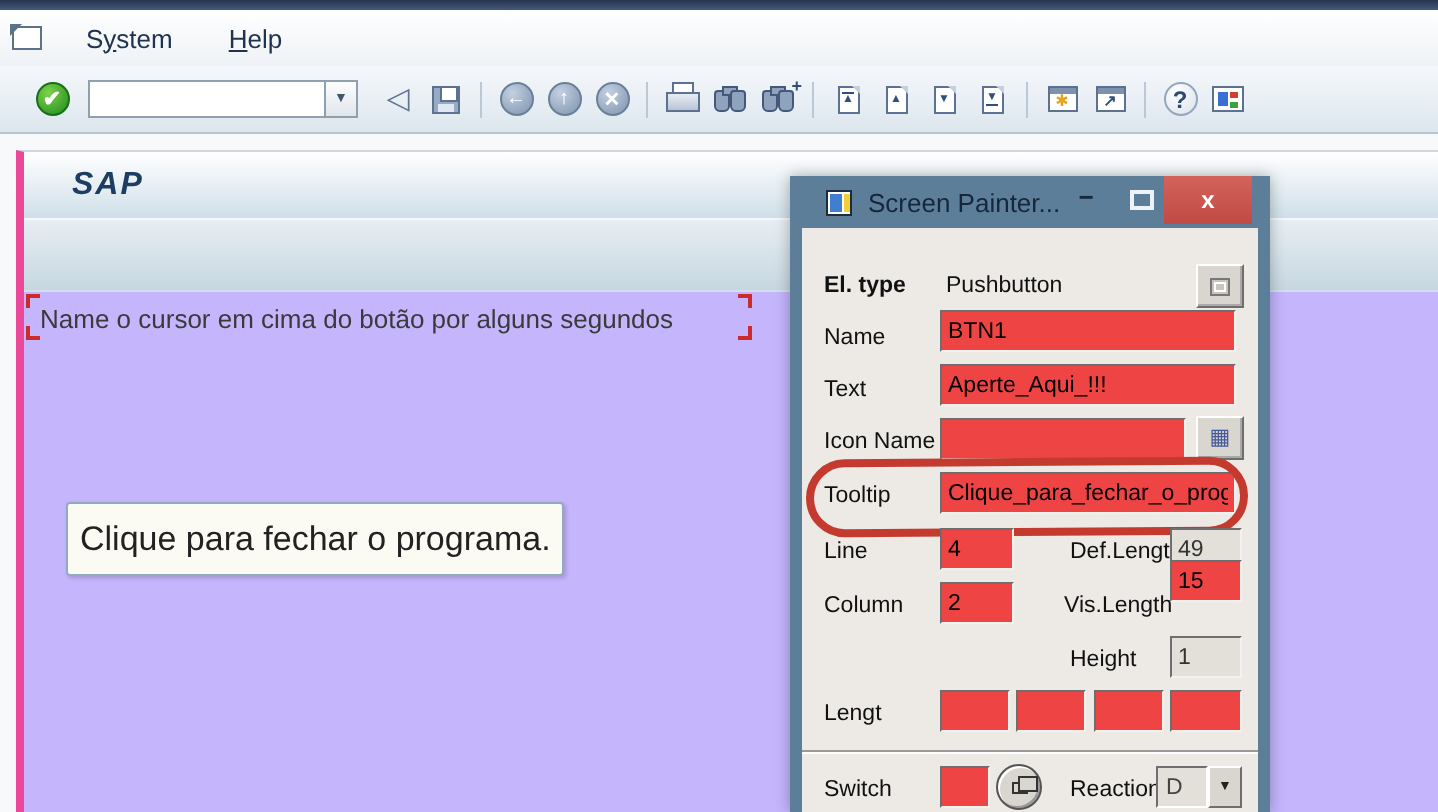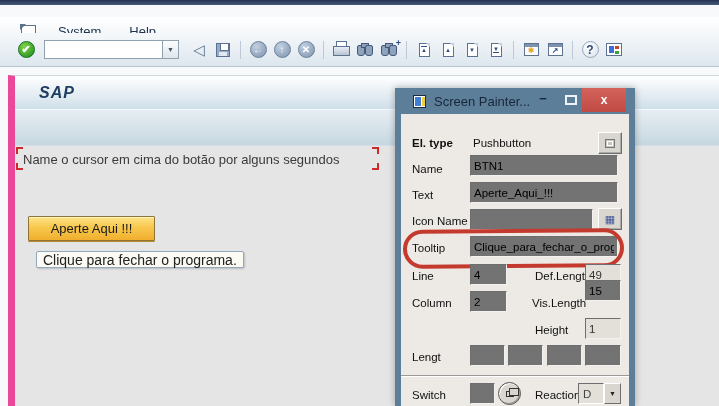--- a/index.html
+++ b/index.html
@@ -6,21 +6,21 @@
   body {
     width:719px; height:406px; position:relative; overflow:hidden;
     background:#f7f9fb; font-family:"Liberation Sans", sans-serif;
   }
   
   .top-strip { position:absolute; top:0; left:0; right:0; height:5px;
     background:linear-gradient(#24344f,#46597a); }
   
   .menubar { position:absolute; top:5px; left:0; right:0; height:28px;
     background:linear-gradient(#ffffff,#eef2f6); display:flex; align-items:center;
-    padding-left:21px; gap:28px;margin-top:12px; }
+    padding-left:6px; gap:28px; }
   .menu-item { font-size:13px; color:#20344f; cursor:default; }
   .accel { text-decoration:underline; }
   .menu-icon { width:15px; height:12px; border:1px solid #5b7288; background:#fff; position:relative; margin-right:-6px; }
   .menu-icon::before { content:""; position:absolute; top:-2px; left:-2px;
     border-top:6px solid #5b7288; border-right:6px solid transparent; }
   
   .toolbar { position:absolute; top:33px; left:0; right:0; height:34px;
     background:linear-gradient(#f5f8fb,#dde6ee); border-bottom:1px solid #b9c6d2;
     display:flex; align-items:center; padding-left:14px; }
   .tbi { display:flex; align-items:center; justify-content:center;
@@ -67,61 +67,61 @@
     display:flex; align-items:center; justify-content:center; font-size:8px; line-height:1; }
   .star { color:#e8a31c; } .arrow-ne { color:#2f4f7f; font-weight:bold; }
   .help-circle { width:17px; height:17px; border-radius:50%; color:#2c4a73; font-weight:bold; font-size:12px;
     background:radial-gradient(circle at 35% 30%, #ffffff, #d9e2ea); border:1px solid #93a8bc;
     display:flex; align-items:center; justify-content:center; }
   .custic { width:16px; height:13px; background:#fff; border:1px solid #5d7291; position:relative; }
   .custic::before { content:""; position:absolute; left:2px; top:2px; width:5px; height:7px; background:#3b6fd4; }
   .custic::after { content:""; position:absolute; right:2px; top:2px; width:4px; height:3px;
     background:#d04030; box-shadow:0 5px 0 #3da03d; }
   
-  .frame { position:absolute; left:8px; top:75px; right:0; bottom:0; background:#e5e5e5;
-    border-left:7px solid #ec4899; border-top:1px solid #cdd8e0; }
+  .frame { position:absolute; left:8px; top:75px; right:0; bottom:0; background:#c4b5fd;
+    border-left:4px solid #ec4899; border-top:1px solid #cdd8e0; }
   .band-title { height:33px; background:linear-gradient(#ffffff,#cfdfe9);
     display:flex; align-items:center; padding-left:24px; }
   .sap-logo { font-size:16px; font-weight:bold; font-style:italic; color:#1d3d63; letter-spacing:1px; }
   .band2 { height:37px; background:linear-gradient(#e7eef3,#c6d7e1);
     border-top:1px solid #f5f8fa; border-bottom:1px solid #d4dfe7; }
   .hint { position:absolute; left:8px; top:76px; font-size:13px; color:#3a3a3a; }
   .br { position:absolute; width:7px; height:7px; }
   .br-tl { left:1px; top:71px; border-top:2px solid #cc2b2b; border-left:2px solid #cc2b2b; }
   .br-bl { left:1px; top:87px; border-bottom:2px solid #cc2b2b; border-left:2px solid #cc2b2b; }
   .br-tr { left:357px; top:71px; border-top:2px solid #cc2b2b; border-right:2px solid #cc2b2b; }
   .br-br { left:357px; top:87px; border-bottom:2px solid #cc2b2b; border-right:2px solid #cc2b2b; }
   .apt-btn { position:absolute; left:13px; top:140px; width:127px; height:25px;
     background:linear-gradient(#fde28a,#f8c84d 45%,#f0ae2e); border:1px solid #8e7436;
     box-shadow:0 1px 0 #b98c2e, inset 0 1px 0 #fff3c0; border-radius:1px;
     font-size:13px; color:#1a1a1a; display:flex; align-items:center; justify-content:center;
     font-family:"Liberation Sans", sans-serif; }
-  .tip { position:absolute; left:21px; top:175px; height:17px; padding:0 6px;
+  .tip { position:absolute; left:21px; top:175px; height:37px; padding:0 6px;
     background:#fbfbf4; border:1px solid #93a9bd; border-radius:2px;
-    box-shadow:1px 1px 2px rgba(0,0,0,0.18); font-size:14px; color:#222;
+    box-shadow:1px 1px 2px rgba(0,0,0,0.18); font-size:17px; color:#222;
     display:flex; align-items:center; }
   
   .dialog { position:absolute; left:395px; top:88px; width:240px; height:318px;
     background:#5d7e98; box-shadow:0 0 7px rgba(0,0,0,0.3); z-index:10; }
   .dlg-titlebar { position:absolute; left:0; top:0; right:0; height:26px;
     display:flex; align-items:center; padding-left:18px; gap:8px; }
   .dlg-icon { width:13px; height:13px; background:#fff; border:1px solid #1d2c3c; display:flex; padding:1px; }
   .dlg-icon::before { content:""; flex:0 0 6px; background:#3f7ed0; margin-right:1px; }
   .dlg-icon::after { content:""; flex:0 0 3px; background:#f2cf3a; }
   .dlg-title-text { font-size:13px; color:#16273a; }
   .min-btn { position:absolute; right:84px; top:3px; width:16px; height:18px;
     color:#16273a; font-weight:bold; font-size:13px; text-align:center; }
   .max-btn { position:absolute; right:58px; top:7px; width:12px; height:10px;
     border:2px solid #edf3f8; }
   .close-btn { position:absolute; right:9px; top:0; width:44px; height:24px;
     background:linear-gradient(#d3635b,#c04a44); color:#fff; font-weight:bold; font-size:12px;
     display:flex; align-items:center; justify-content:center; }
   .dlg-body { position:absolute; left:6px; right:6px; top:26px; bottom:0; background:#edeae5; }
   .lbl { position:absolute; font-size:11.5px; color:#111; }
-  .din { position:absolute; height:21px; background:#737373; border:1px solid;
+  .din { position:absolute; height:21px; background:#ef4444; border:1px solid;
     border-color:#6e6e6e #f4f2ee #f4f2ee #6e6e6e; font-size:11.5px; padding:1px 3px;
     font-family:"Liberation Sans", sans-serif; color:#000; }
   .ro { background:#e3e0da; color:#333; }
   .static-val { position:absolute; font-size:11.5px; color:#111; }
   .small-btn { position:absolute; width:24px; height:22px; background:#d9d6cf;
     border:1px solid; border-color:#fff #6e6e6e #6e6e6e #fff; box-shadow:inset -1px -1px 0 #aaa;
     display:flex; align-items:center; justify-content:center; }
   .restore-glyph { width:10px; height:9px; border:1px solid #777; background:#c9c6bf; position:relative; }
   .restore-glyph::after { content:""; position:absolute; left:1px; bottom:1px; width:4px; height:3px; border:1px solid #fff; }
   .grid-glyph { font-size:11px; color:#44589a; line-height:1; }
@@ -239,21 +239,20 @@
     <span class="sap-logo">SAP</span>
   </div>
   <div class="band2"></div>
 
   <span class="br br-tl"></span>
   <span class="br br-bl"></span>
   <span class="br br-tr"></span>
   <span class="br br-br"></span>
   <div class="hint">Name o cursor em cima do botão por alguns segundos</div>
 
-  <button class="apt-btn">Aperte Aqui !!!</button>
   <div class="tip">Clique para fechar o programa.</div>
 </div>
 
 <div class="dialog">
   <div class="dlg-titlebar">
     <span class="dlg-icon"></span>
     <span class="dlg-title-text">Screen Painter...</span>
   </div>
   <span class="min-btn">−</span>
   <span class="max-btn"></span>

